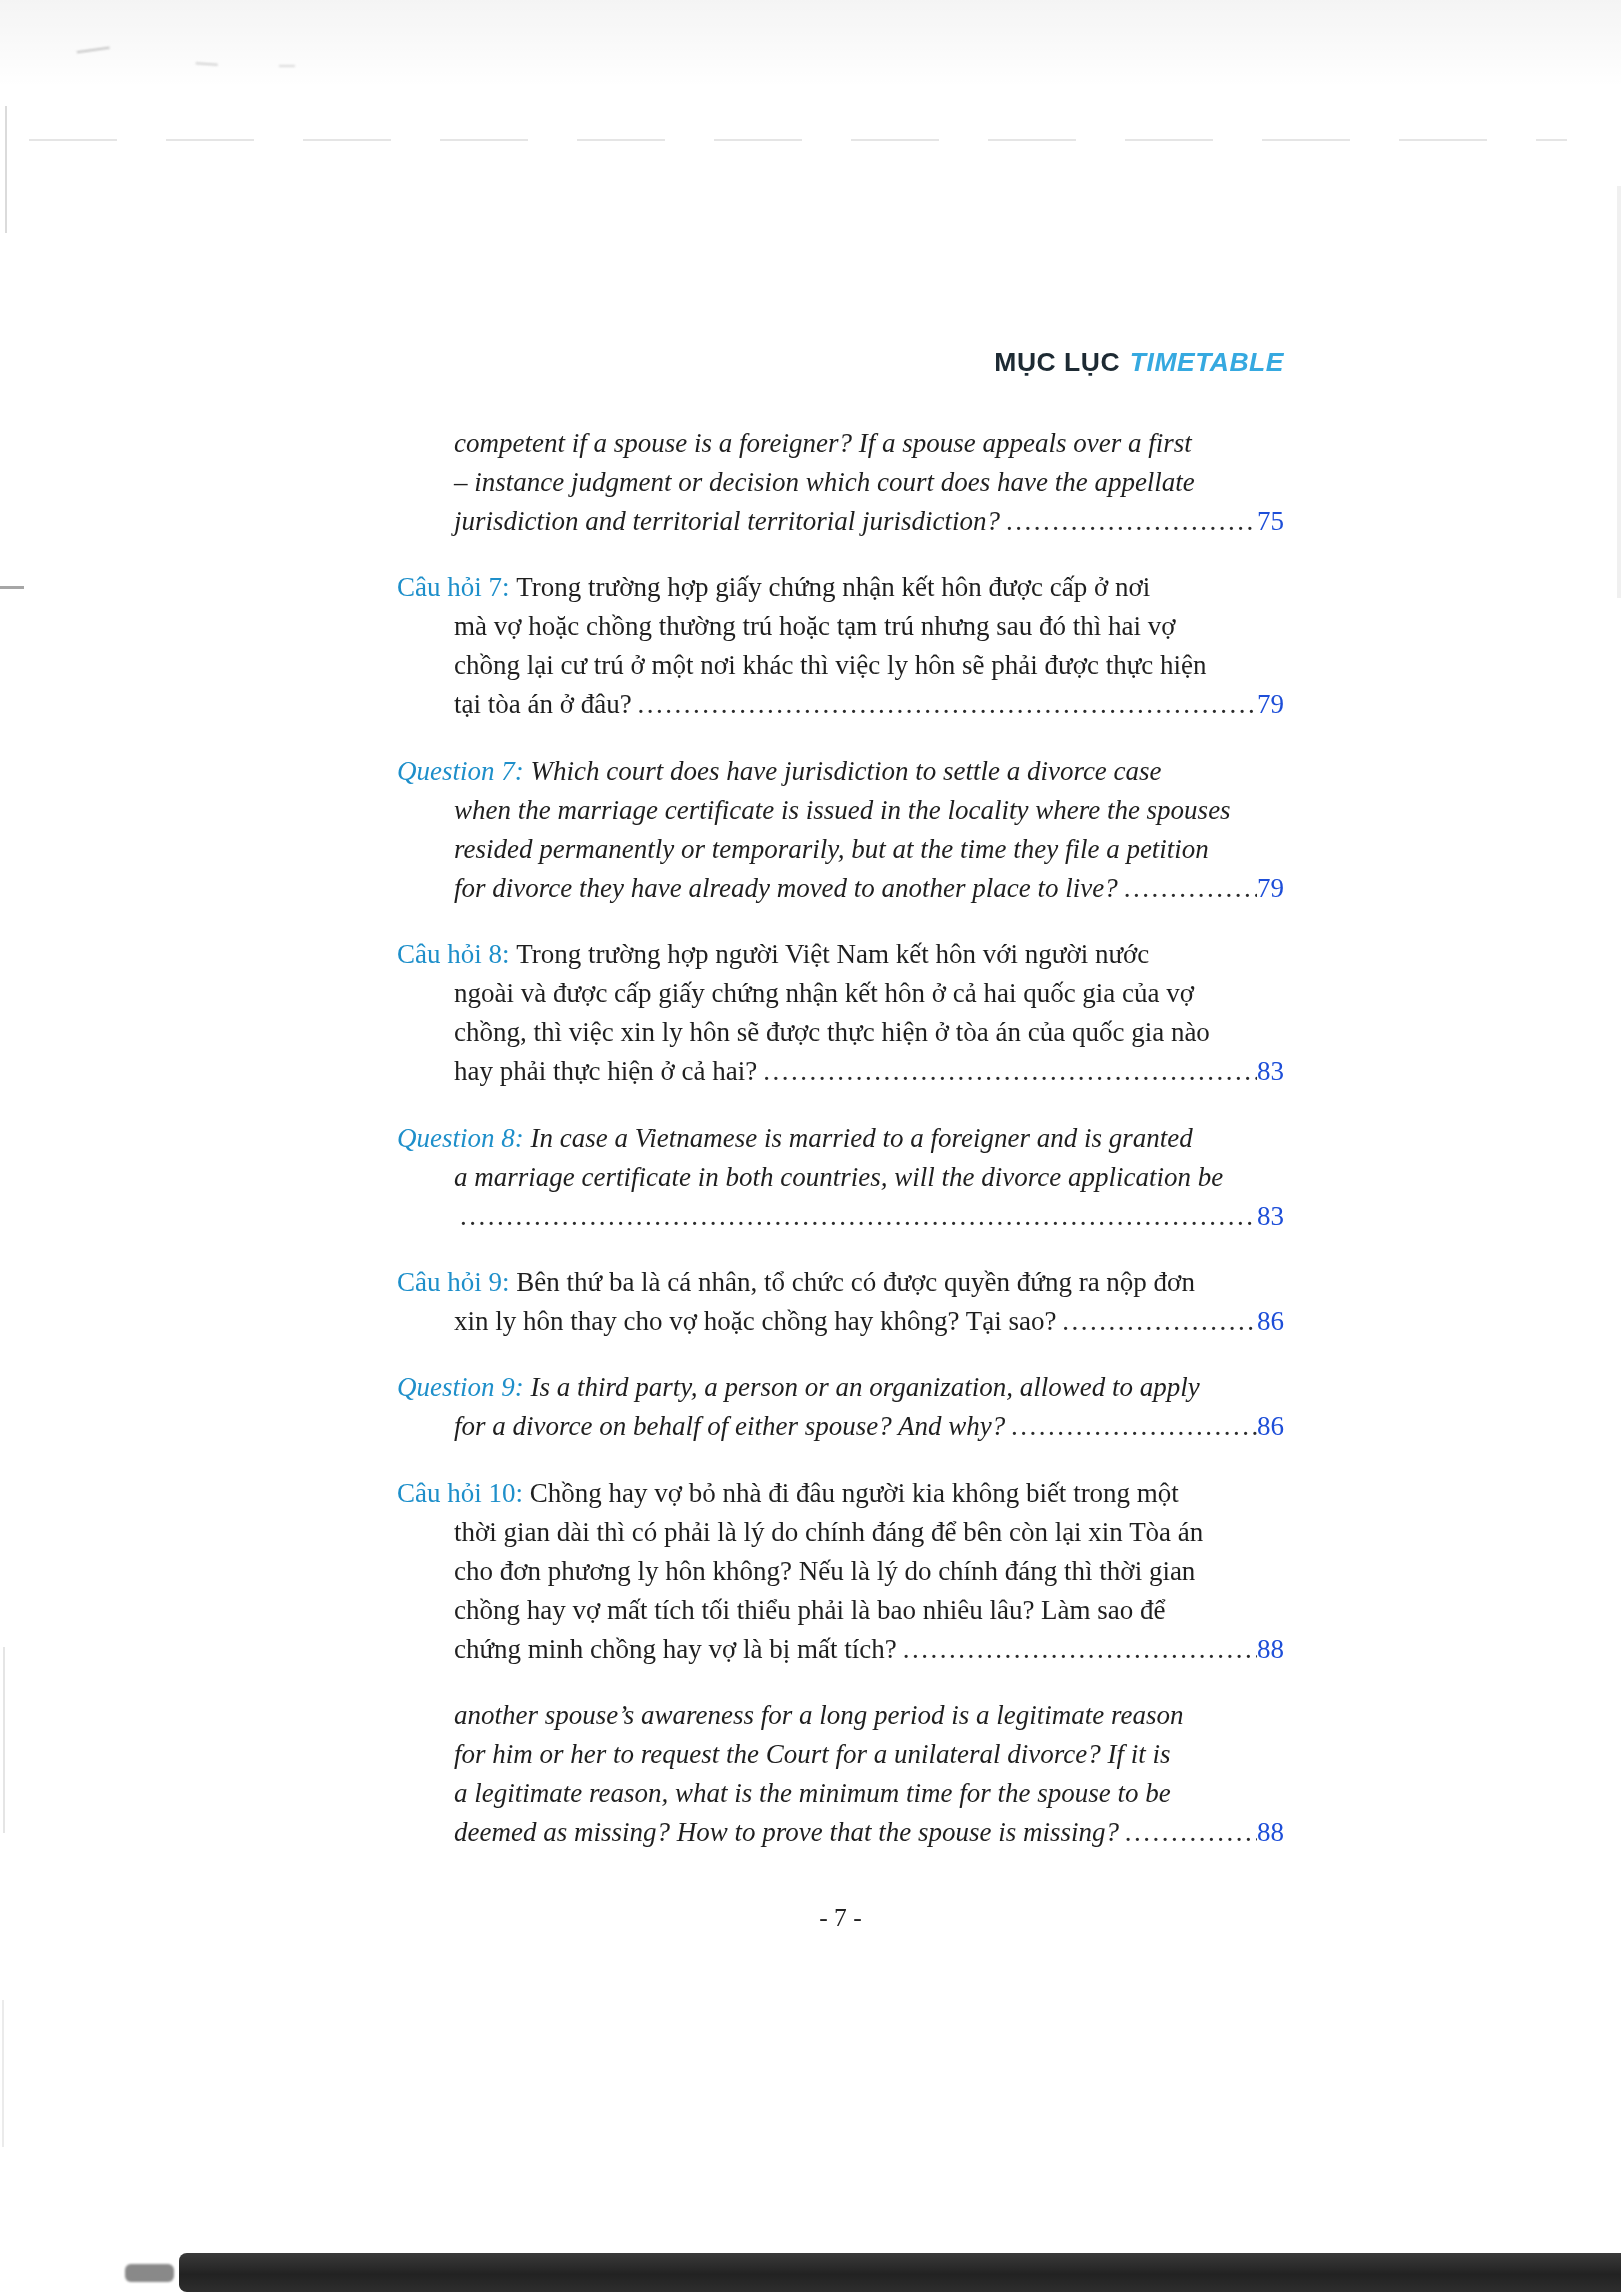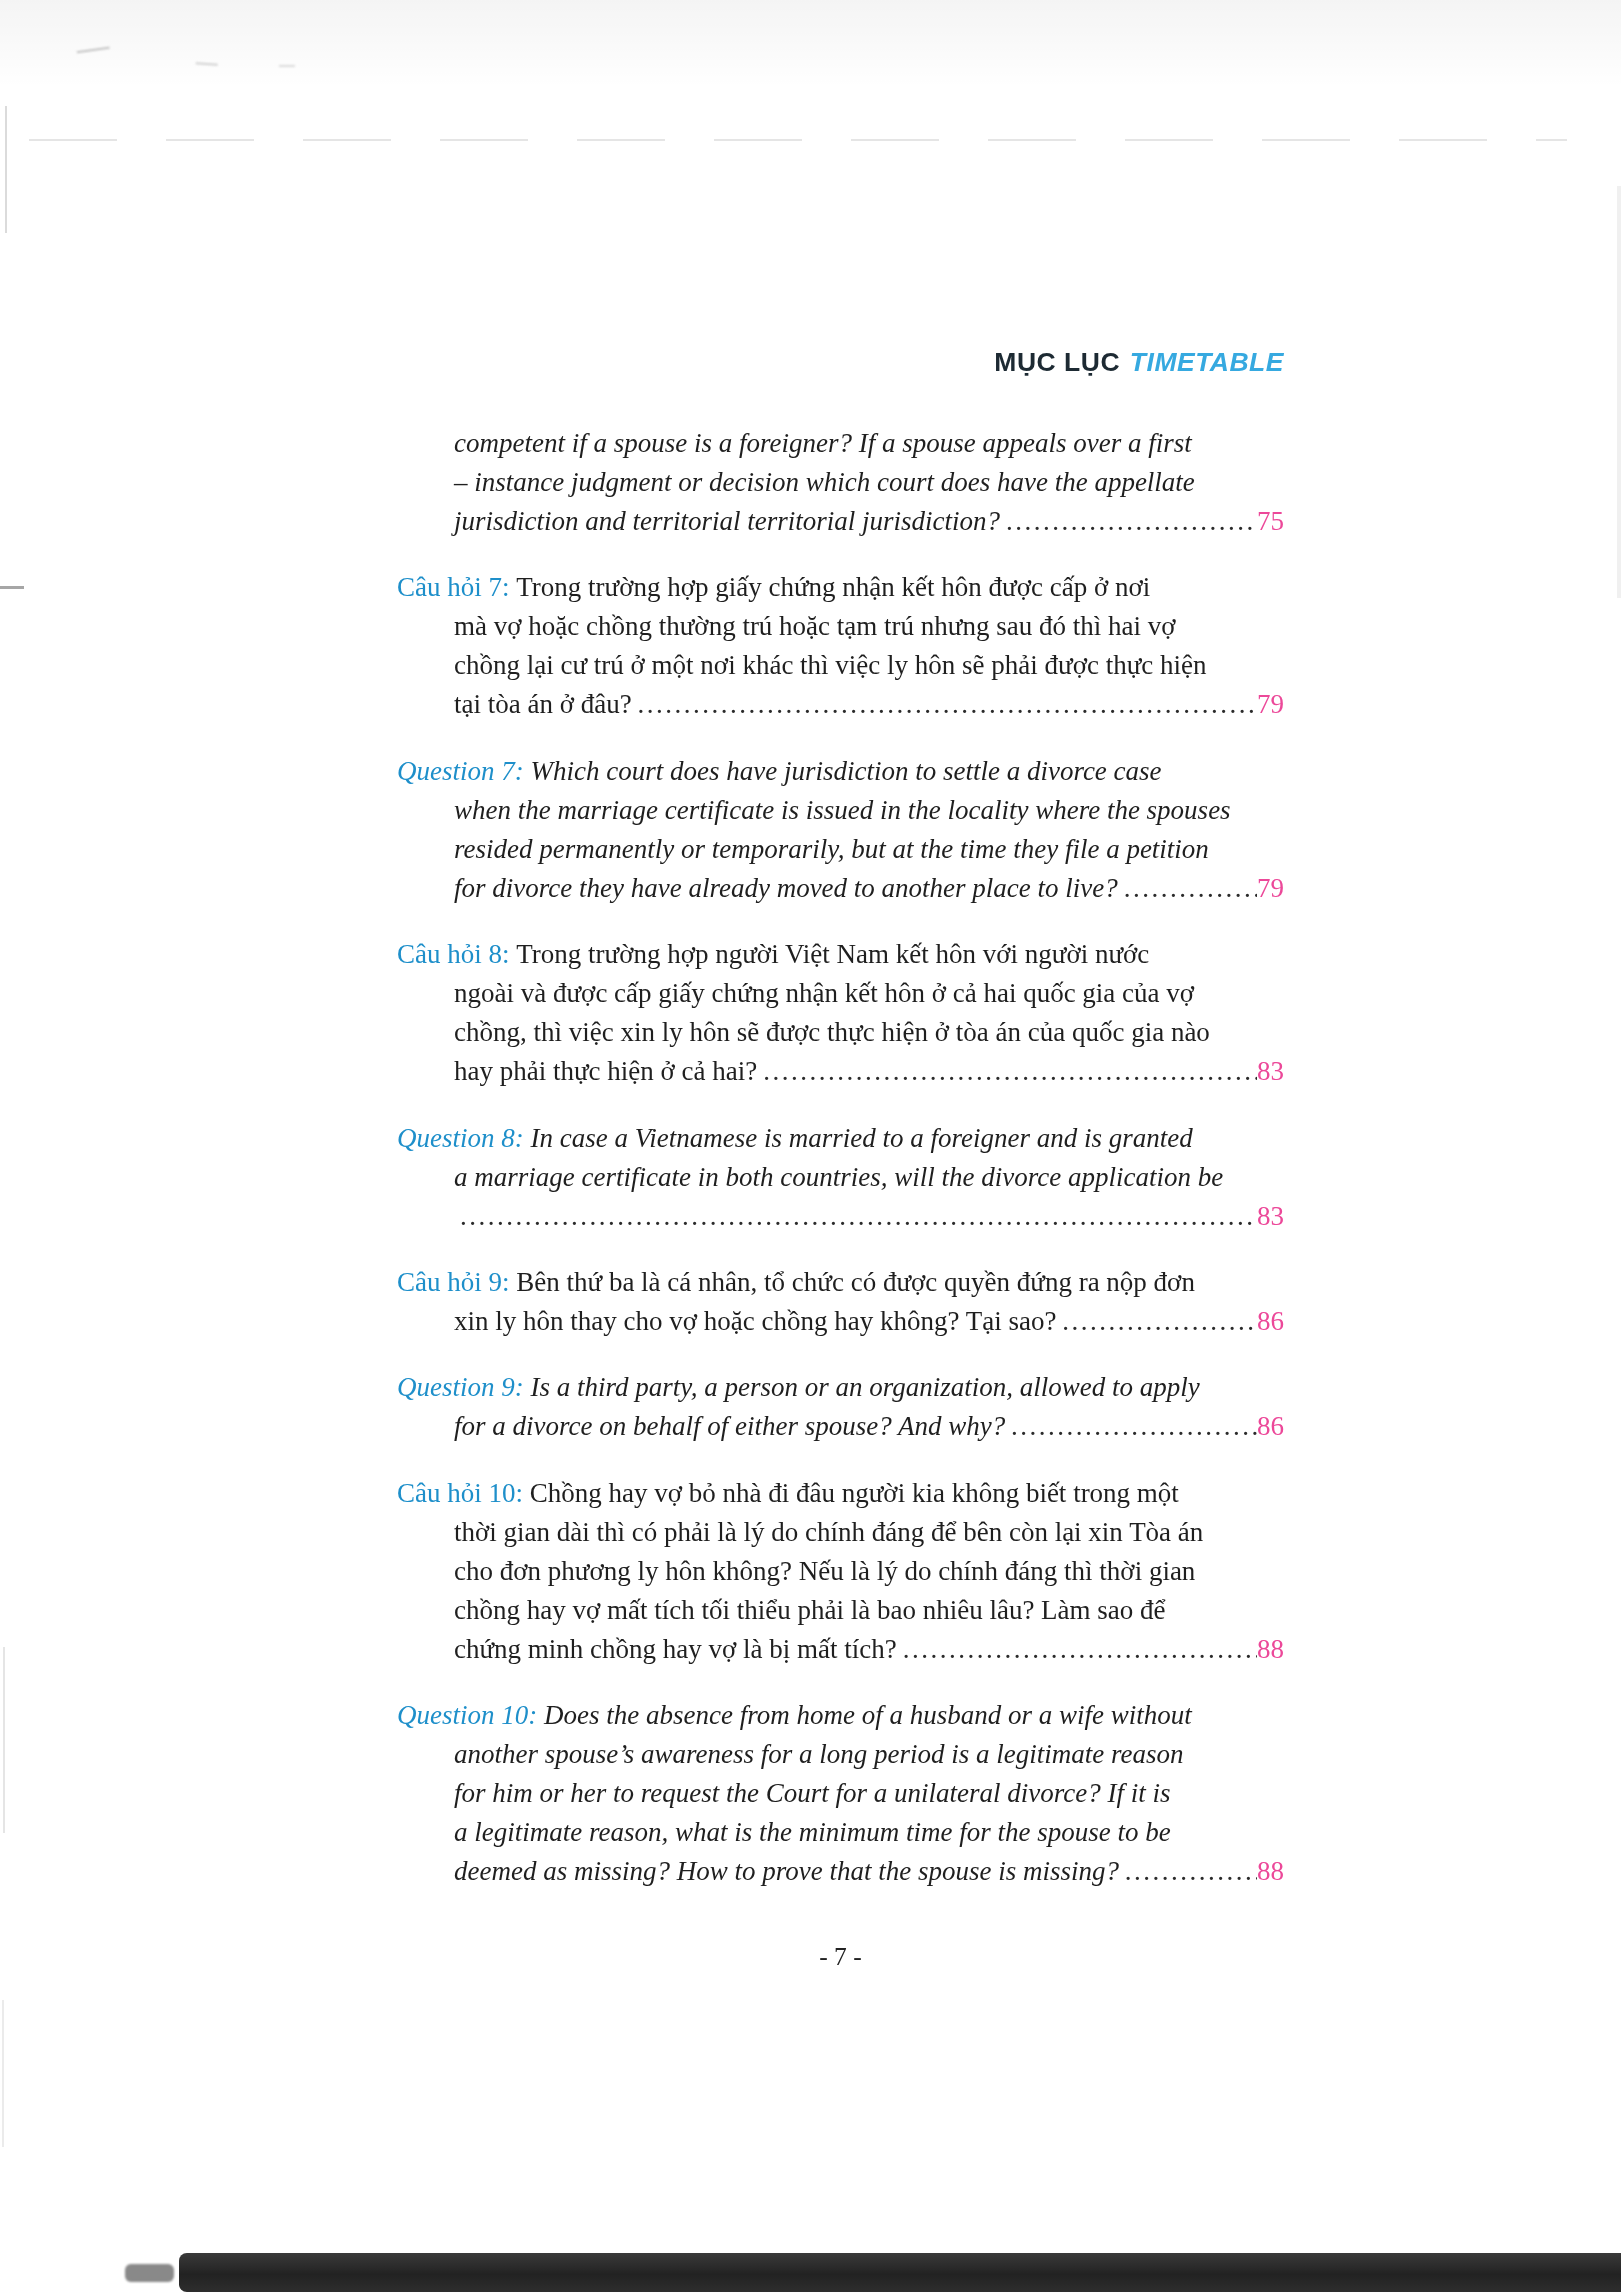--- a/index.html
+++ b/index.html
@@ -35,21 +35,21 @@
   .line.indent{padding-left:57px;}
   .line.last{display:flex;align-items:flex-start;}
   .line.last .txt{flex:0 0 auto;}
   .label{color:#1e8fca;}
   .entry.en .txt,.entry.en .label,.entry.continuation-en .txt{font-style:italic;}
   .dots{
     flex:1 1 auto;min-width:0;overflow:hidden;white-space:nowrap;
     letter-spacing:2.5px;padding:0 4.9px 0 5.9px;font-style:normal;
     color:#2a2a2a;
   }
-  .pg{flex:0 0 auto;font-style:normal;color:#ec4899;}
+  .pg{flex:0 0 auto;font-style:normal;color:#1d4ed8;}
   .footer{
     text-align:center;font-size:25.5px;margin-top:51px;color:#222;
   }
   
   .artifact{position:absolute;pointer-events:none;}
   .mark-squiggle-1{left:76px;top:39px;width:33px;height:9.8px;
     border-bottom:2px solid rgba(90,90,90,0.35);transform:rotate(-8deg);filter:blur(1px);}
   .mark-squiggle-2{left:196px;top:55px;width:21.6px;height:7.8px;
     border-bottom:2px solid rgba(110,110,110,0.3);transform:rotate(4deg);filter:blur(1px);}
   .mark-squiggle-3{left:279px;top:57px;width:15.7px;height:7.8px;
@@ -165,21 +165,20 @@
           <div class="line indent"><span class="txt">thời gian dài thì có phải là lý do chính đáng để bên còn lại xin Tòa án</span></div>
           <div class="line indent"><span class="txt">cho đơn phương ly hôn không? Nếu là lý do chính đáng thì thời gian</span></div>
           <div class="line indent"><span class="txt">chồng hay vợ mất tích tối thiểu phải là bao nhiêu lâu? Làm sao để</span></div>
           <div class="line indent last">
             <span class="txt">chứng minh chồng hay vợ là bị mất tích?</span>
             <span class="dots">............................................................................................................................................................................................................................</span>
             <span class="pg">88</span>
           </div>
         </div>
         <div class="entry en">
-          <div class="line"><span class="label">Question 10:&nbsp;</span><span class="txt">Does the absence from home of a husband or a wife without</span></div>
           <div class="line indent"><span class="txt">another spouse’s awareness for a long period is a legitimate reason</span></div>
           <div class="line indent"><span class="txt">for him or her to request the Court for a unilateral divorce? If it is</span></div>
           <div class="line indent"><span class="txt">a legitimate reason, what is the minimum time for the spouse to be</span></div>
           <div class="line indent last">
             <span class="txt">deemed as missing? How to prove that the spouse is missing?</span>
             <span class="dots">............................................................................................................................................................................................................................</span>
             <span class="pg">88</span>
           </div>
         </div>
       </div>

